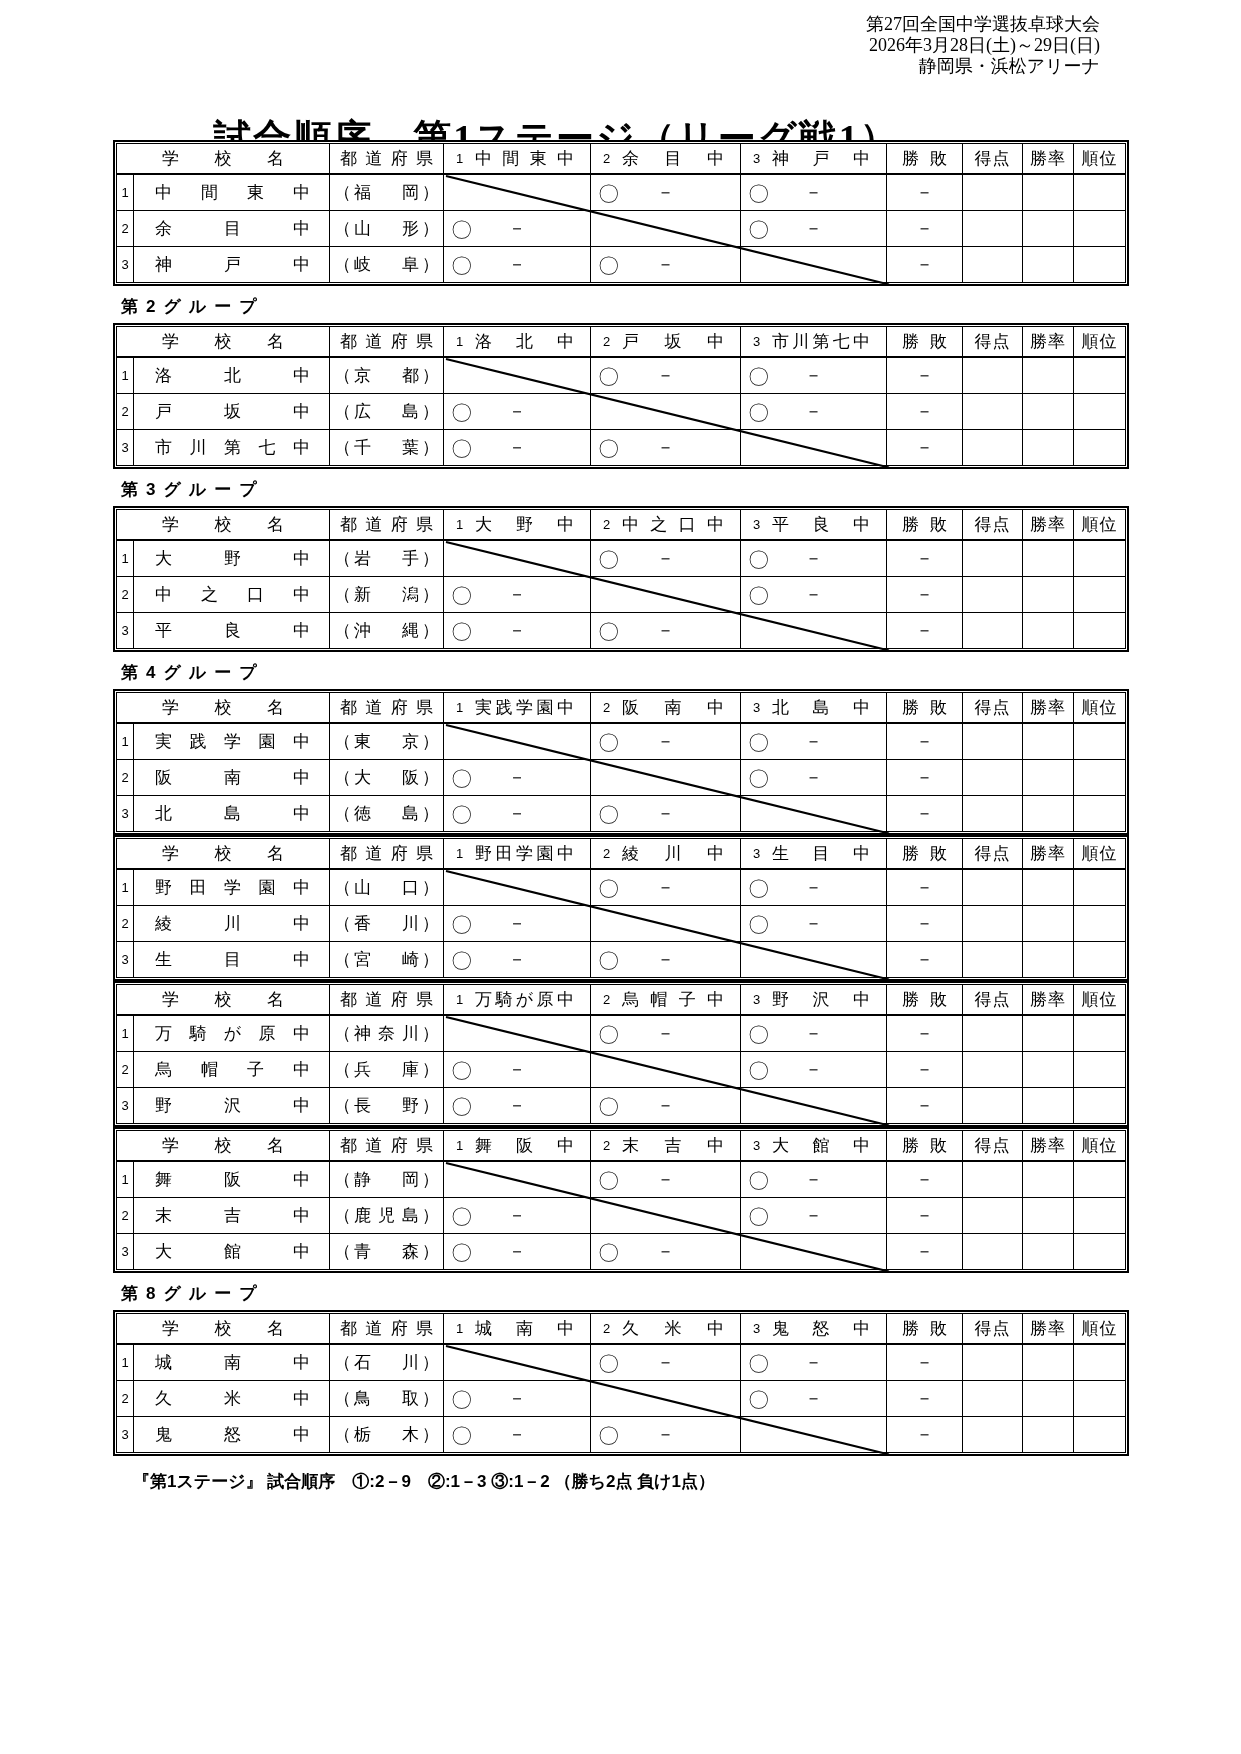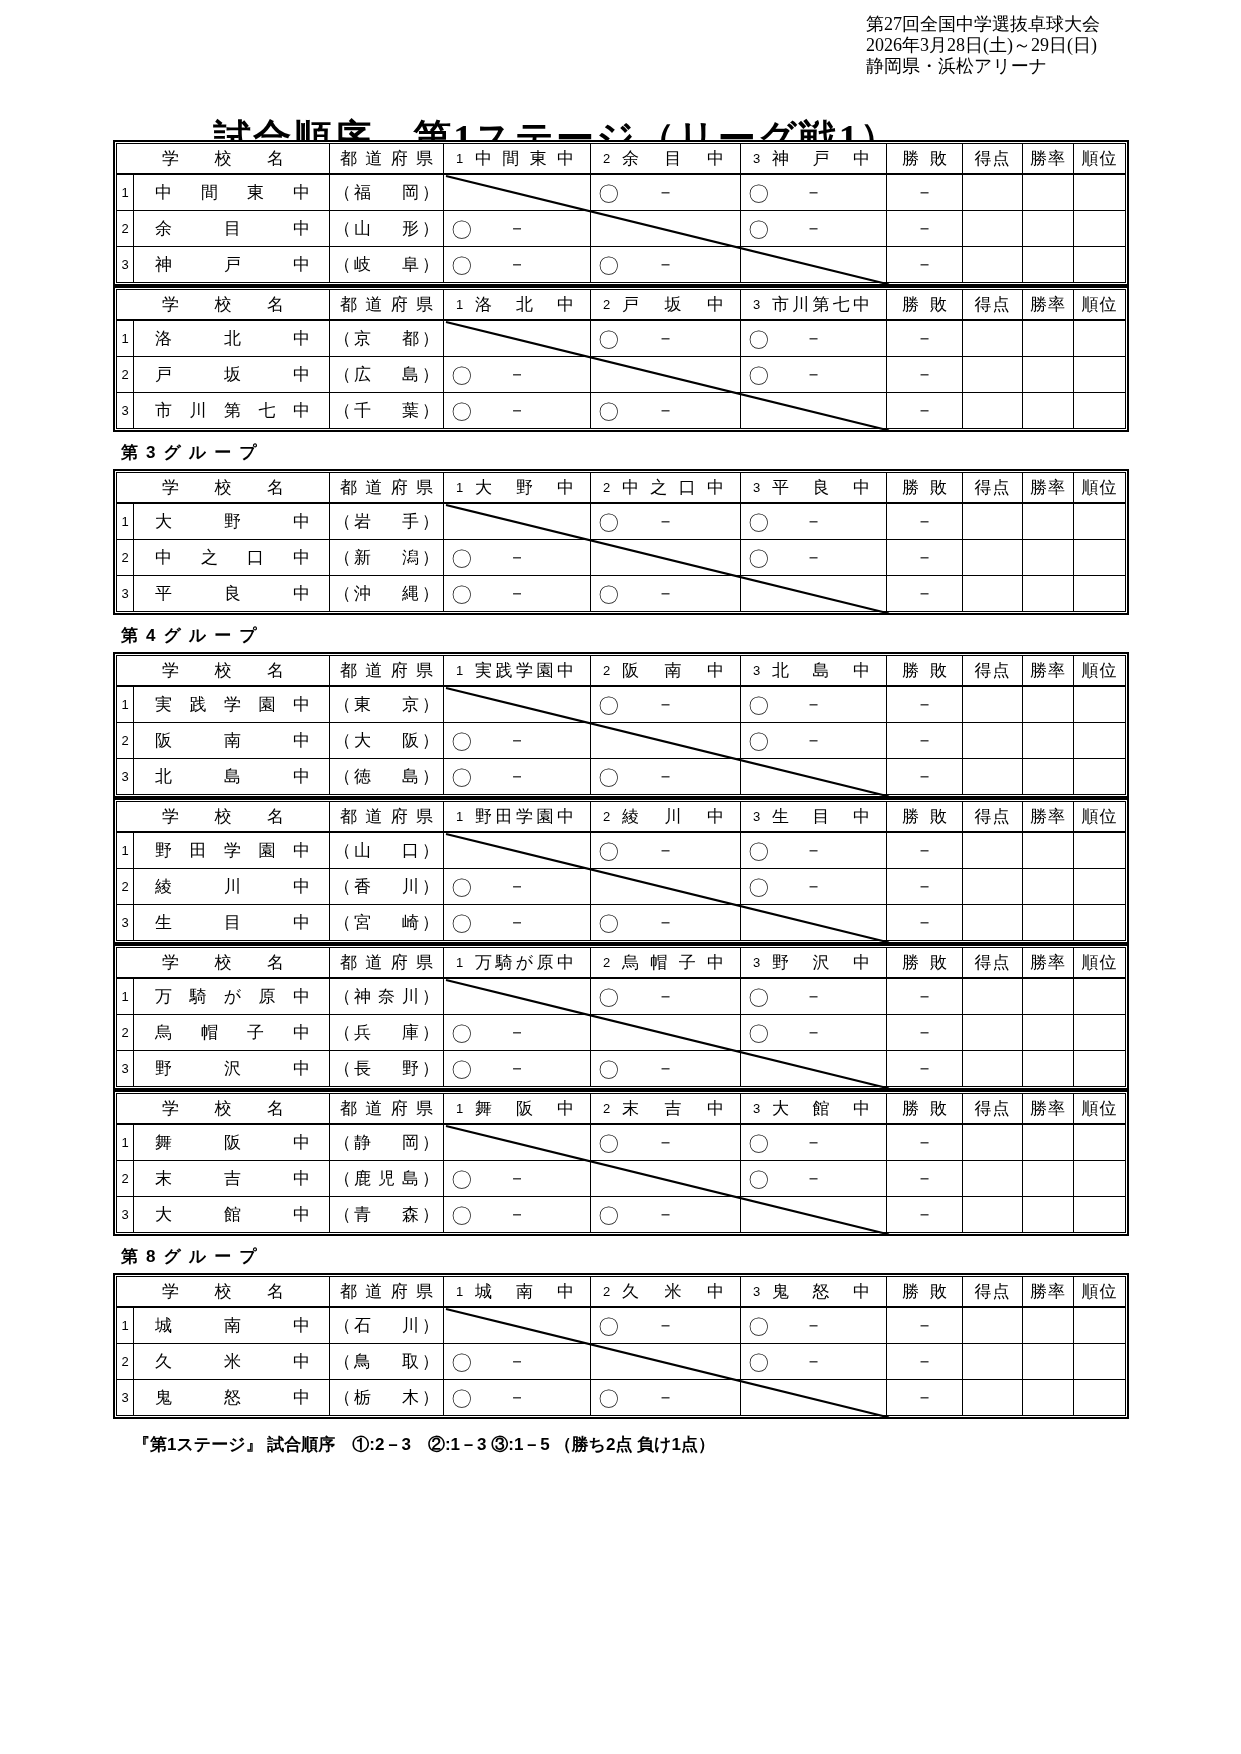--- a/index.html
+++ b/index.html
@@ -4,21 +4,21 @@
 <style>
   html,body{margin:0;padding:0;}
   body{
     width:1241px;height:1754px;background:#ffffff;color:#000;
     font-family:"Liberation Sans",sans-serif;
     position:relative;overflow:hidden;
     -webkit-font-smoothing:antialiased;
   }
   
   .evt{
-    position:absolute;top:14px;right:141px;
+    position:absolute;top:14px;right:141px;text-align:right;
     font-family:"Liberation Serif",serif;font-size:18px;line-height:21px;
     white-space:nowrap;
   }
   
   .title{
     position:absolute;top:88px;left:0;width:1241px;box-sizing:border-box;
     padding-right:128px;text-align:center;
     font-family:"Liberation Serif",serif;font-weight:bold;font-size:38px;
     letter-spacing:2px;white-space:nowrap;
   }
@@ -234,20 +234,21 @@
           </tr>
         </tbody>
       </table>
       <svg class="diag" width="443" height="108.5" style="left: 330.5px; top: 34px;">
             <line stroke="#000" stroke-width="2.2" x1="0" y1="0" x2="443" y2="108.5"></line>
           </svg>
     </div>
   </section>
 
   <section class="grp">
+    <div class="grp-label">第2グループ</div>
     <div class="tbl-frame">
       <table class="tbl">
         <colgroup>
           <col style="width:17px">
               <col style="width:196px">
               <col style="width:114px">
           <col style="width:147px">
               <col style="width:150px">
               <col style="width:146px">
           <col style="width:76px">
@@ -1399,14 +1400,14 @@
             <td></td>
           </tr>
         </tbody>
       </table>
       <svg class="diag" width="443" height="108.5" style="left: 330.5px; top: 34px;">
             <line stroke="#000" stroke-width="2.2" x1="0" y1="0" x2="443" y2="108.5"></line>
           </svg>
     </div>
   </section>
 </div>
-  <div class="footer">『第1ステージ』 試合順序　①:2－3　②:1－3 ③:1－5 （勝ち2点 負け1点）</div>
+  <div class="footer">『第1ステージ』 試合順序　①:2－9　②:1－3 ③:1－2 （勝ち2点 負け1点）</div>
 </div>
 
 </body></html>

